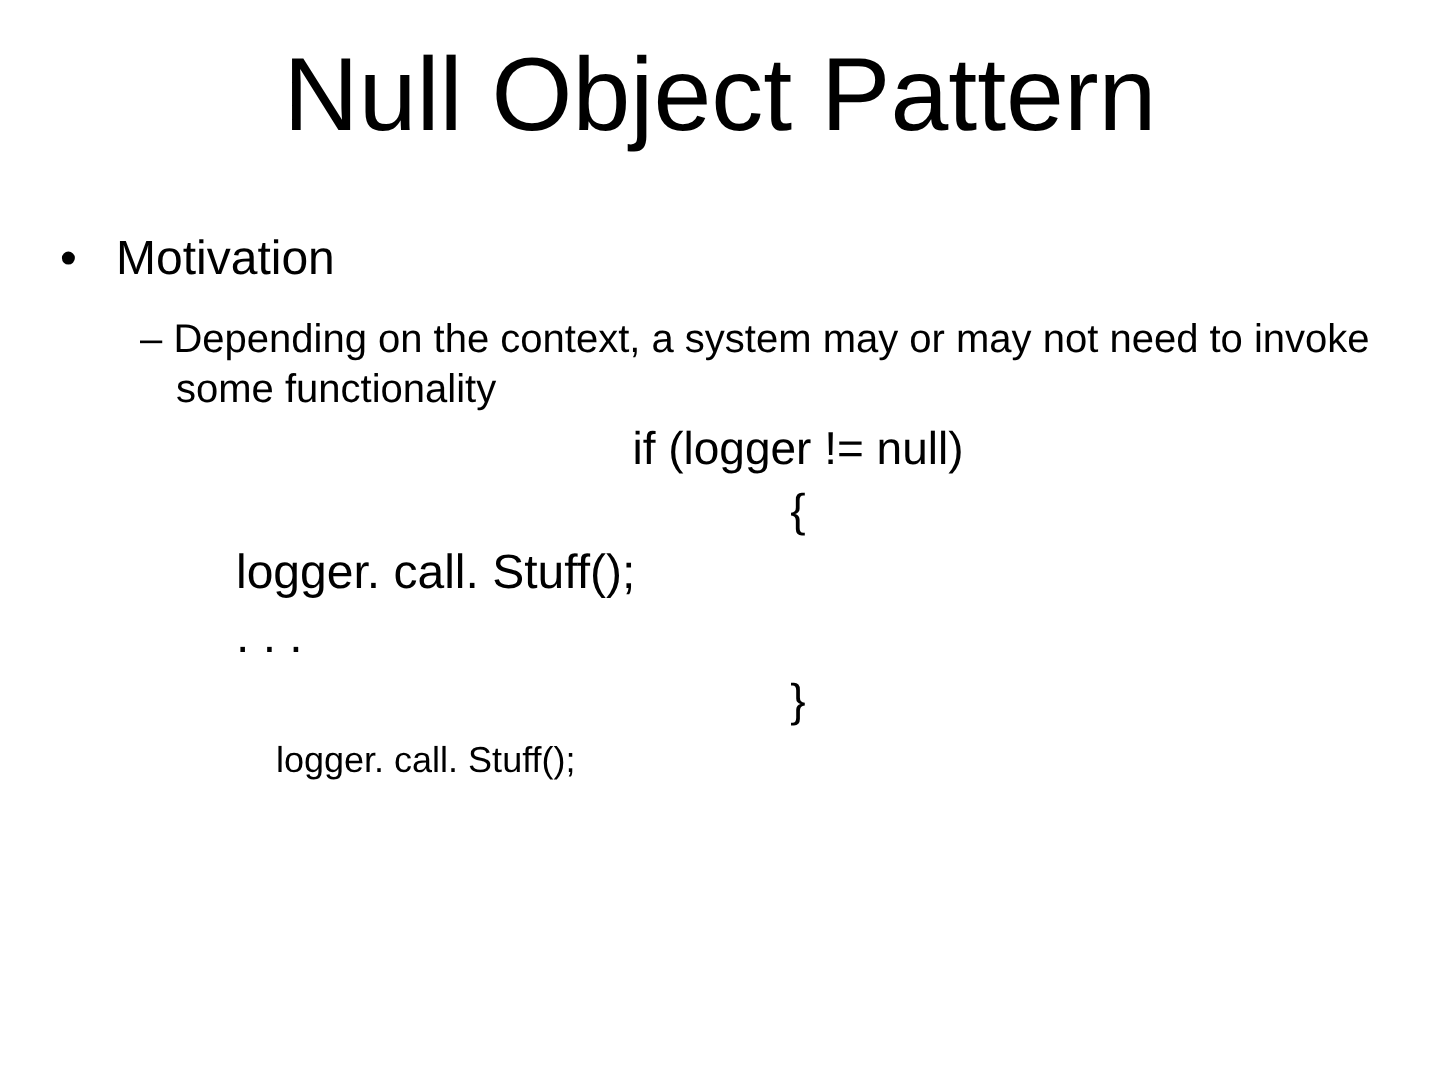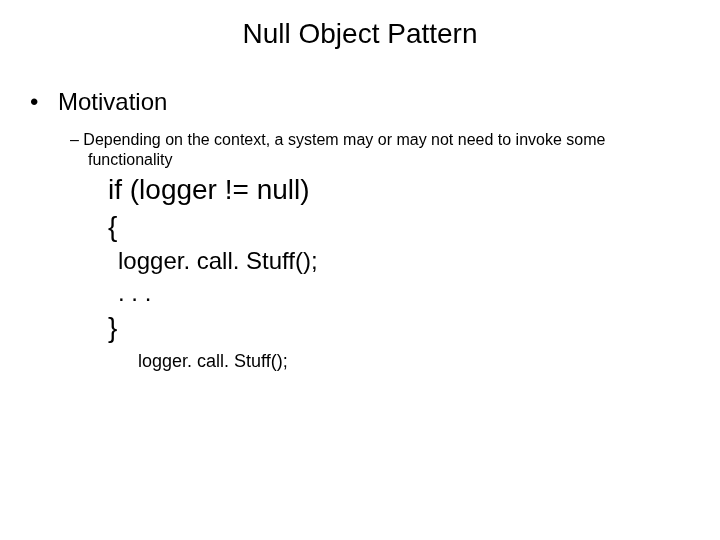--- a/index.html
+++ b/index.html
@@ -12,53 +12,54 @@
     color: #000000;
   }
   .slide {
     width: 720px;
     height: 540px;
     position: relative;
     box-sizing: border-box;
   }
   .title {
     text-align: center;
-    font-size: 28px;
+    font-size: 52px;
     font-weight: 400;
     padding-top: 18px;
     padding-bottom: 8px;
   }
   .body {
     padding-left: 30px;
     padding-right: 30px;
     padding-top: 30px;
   }
   .lvl1 {
     font-size: 24px;
     margin-bottom: 14px;
   }
   .lvl1 .bullet {
     display: inline-block;
     width: 28px;
   }
   .lvl2 {
-    font-size: 16px;
+    font-size: 20px;
     line-height: 1.25;
     padding-left: 58px;
     text-indent: -18px;
     margin-bottom: 2px;
   }
   .lvl2 .dash {
     display: inline;
   }
   .lvl3 {
-    font-size: 28px;
+    font-size: 23px;
     line-height: 1.25;
     padding-left: 78px;
     margin-bottom: 2px;
+    text-align: center;
   }
   .lvl3b {
     font-size: 24px;
     line-height: 1.25;
     padding-left: 88px;
     margin-bottom: 2px;
   }
   .footer-code {
     font-size: 18px;
     padding-left: 108px;

